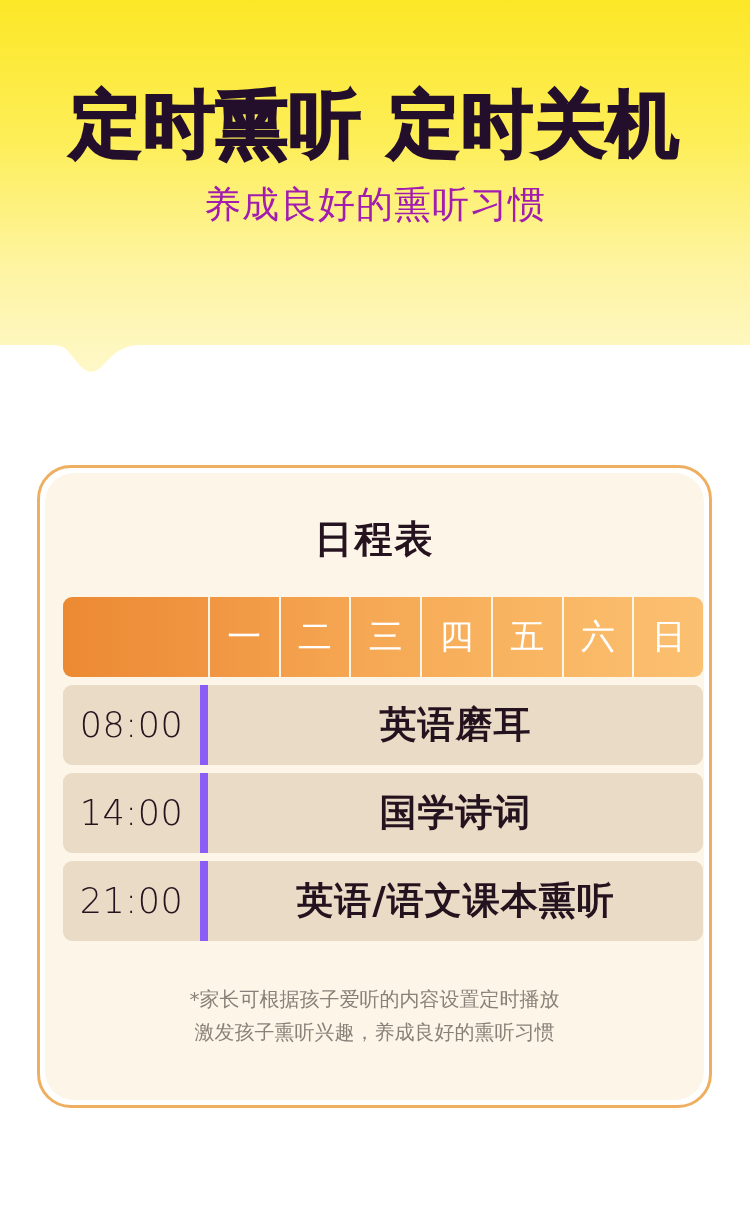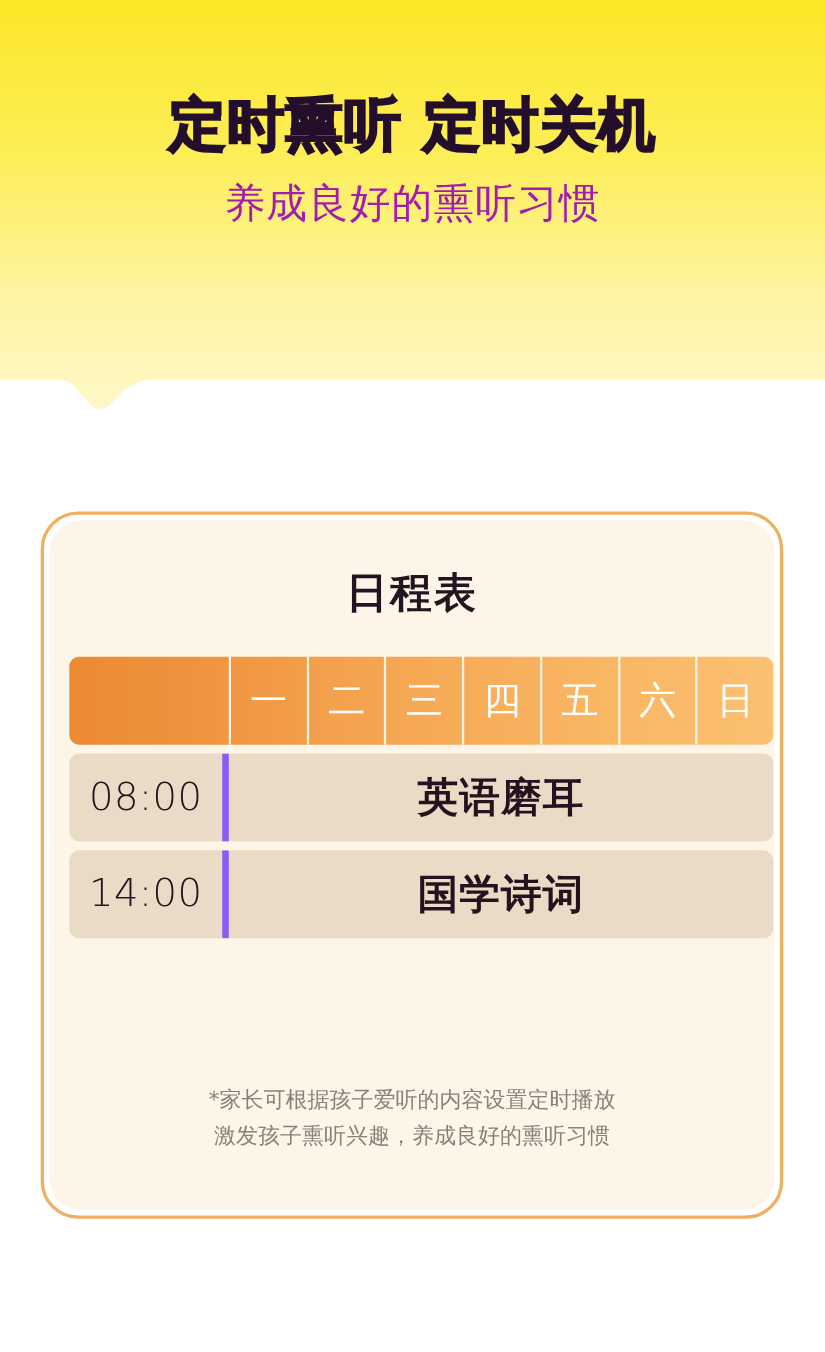--- a/index.html
+++ b/index.html
@@ -36,21 +36,21 @@
   .hero-text {
     position: absolute;
     left: 0;
     top: 0;
     width: 750px;
     text-align: center;
   }
   .hero-title {
     margin: 0;
     padding-top: 88px;
-    font-size: 52px;
+    font-size: 72px;
     line-height: 1.0;
     font-weight: 800;
     letter-spacing: 1px;
     color: #230F2B;
     font-family: "DejaVu Sans", "Liberation Sans", sans-serif;
     -webkit-text-stroke: 2.2px #230F2B;
     white-space: nowrap;
   }
   .hero-subtitle {
     margin: 0;
@@ -147,21 +147,21 @@
     width: 145px;
     flex: 0 0 145px;
     display: flex;
     align-items: center;
     justify-content: center;
     font-size: 35px;
     font-weight: 300;
     color: #25121F;
     letter-spacing: 0.5px;
     font-family: "DejaVu Sans", "Liberation Sans", sans-serif;
-    border-right: 6px solid #8b5cf6;
+    border-right: 8px solid #8b5cf6;
     box-sizing: border-box;
   }
   .row-content {
     flex: 1 1 0;
     display: flex;
     align-items: center;
     justify-content: center;
     font-size: 37px;
     font-weight: 700;
     color: #25121F;
@@ -239,20 +239,24 @@
       <div class="sched-row">
         <div class="row-time">08:00</div>
         <div class="row-content">英语磨耳</div>
       </div>
 
       <div class="sched-row">
         <div class="row-time">14:00</div>
         <div class="row-content">国学诗词</div>
       </div>
 
+      <div class="sched-row">
+        <div class="row-time">21:00</div>
+        <div class="row-content">英语/语文课本熏听</div>
+      </div>
 
     </div>
 
     <div class="card-note">
       <div>*家长可根据孩子爱听的内容设置定时播放</div>
       <div>激发孩子熏听兴趣，养成良好的熏听习惯</div>
     </div>
 
   </div>
 </section>

